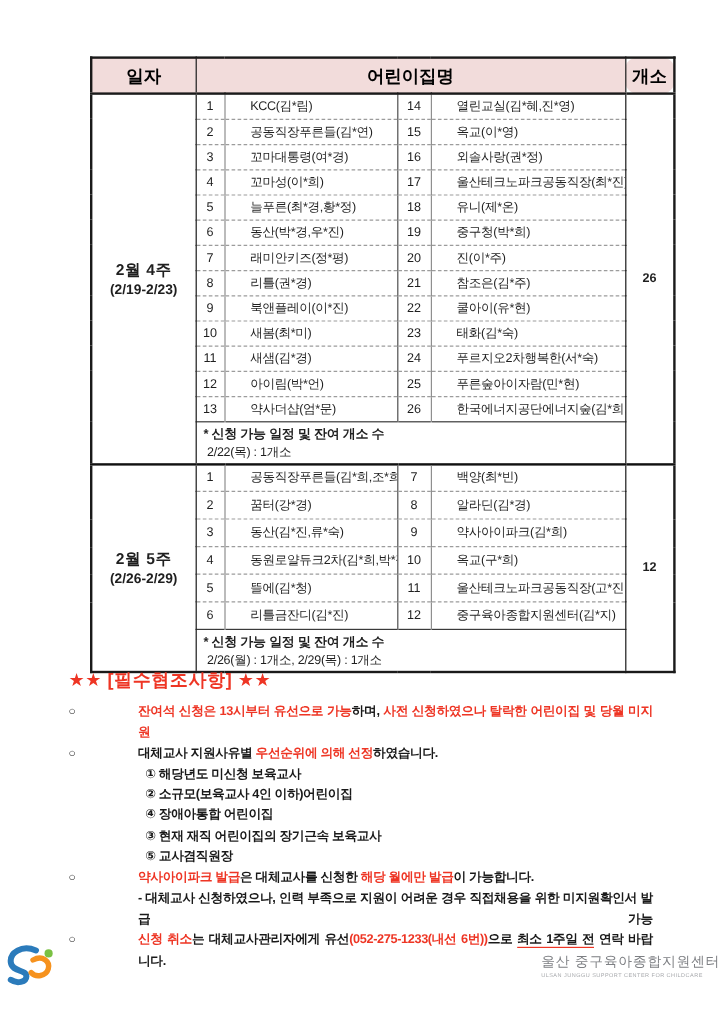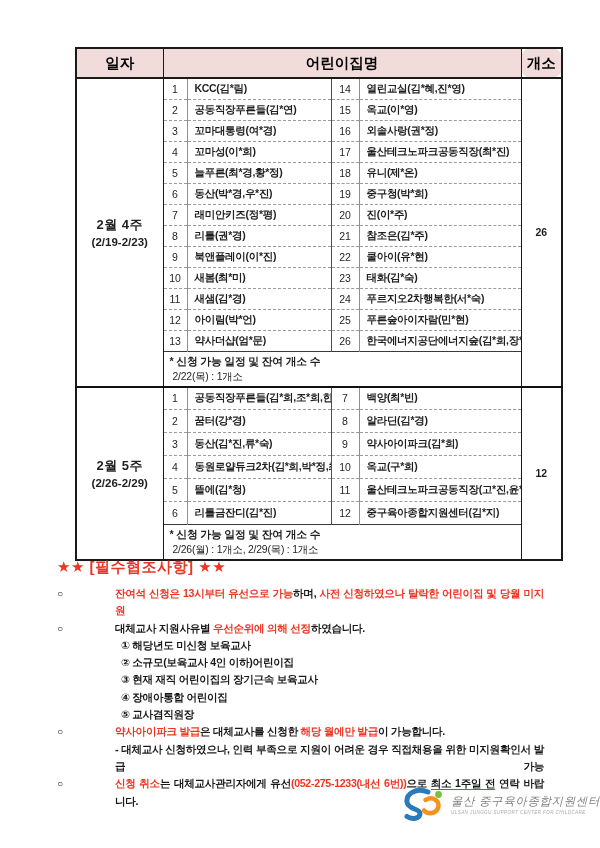--- a/index.html
+++ b/index.html
@@ -21,21 +21,21 @@
   .sched th,.sched td{padding:0;margin:0;}
   .sched thead tr{height:30px;}
   .sched th{
     background:var(--pink);font-size:14.5px;font-weight:bold;color:#000;
     border-bottom:2.5px solid var(--border);text-align:center;vertical-align:middle;
   }
   .h-date{border-right:1.5px solid var(--border);}
   .h-count{border-left:1.5px solid var(--border);border-radius:10px;}
   .sched tbody td{font-size:10.5px;color:#1f1f1f;vertical-align:middle;}
   td.no{text-align:center;color:#333;border-right:1px solid #8f8f8f;font-size:10px;}
-  td.nm{padding-left:7px;white-space:nowrap;overflow:hidden;letter-spacing:-0.3px;font-weight:bold;}
+  td.nm{padding-left:21px;white-space:nowrap;overflow:hidden;letter-spacing:-0.3px;}
   td.nm1{border-right:1px solid #4f4f4f;}
   td.date-cell{
     border-right:1.5px solid var(--border);text-align:center;vertical-align:middle;
   }
   td.date-cell .week{font-size:13px;font-weight:bold;letter-spacing:0.5px;}
   td.date-cell .range{font-size:11.5px;font-weight:bold;margin-top:2px;}
   td.count-cell{
     border-left:1.5px solid var(--border);text-align:center;vertical-align:middle;
     font-weight:bold;font-size:13px;color:#111;
   }
@@ -53,21 +53,21 @@
   .notice-item{display:flex;line-height:17.3px;font-size:10.6px;font-weight:bold;color:#191919;letter-spacing:-0.3px;}
   .notice-item .bullet{width:18px;flex:none;font-size:10px;}
   .notice-item .txt{flex:1;margin-left:40px;}
   .txt.justify{text-align:justify;text-align-last:justify;}
   .txt.ind{padding-left:6px;}
   .notice-item span.red{color:var(--red);}
   .notice-item span.u{border-bottom:1.5px solid var(--red);}
   
   .footer{
     position:absolute;left:0;top:786px;width:600px;
-    display:flex;justify-content:flex-end;align-items:center;gap:7px;font-style:italic;
+    display:flex;justify-content:space-between;align-items:center;gap:7px;
   }
   .logo-text .logo-name{font-size:11.5px;color:#7d7f83;letter-spacing:0.6px;}
   .logo-text .logo-sub{font-size:4.6px;color:#a8aaad;letter-spacing:0.4px;margin-top:1px;}
 </style>
 </head>
 <body>
 
 <div class="page">
 
   <table class="sched">
@@ -242,25 +242,25 @@
         <div class="notice-item">
           <span class="bullet"></span>
           <div class="txt ind"><span class="">① 해당년도 미신청 보육교사</span></div>
         </div>
         <div class="notice-item">
           <span class="bullet"></span>
           <div class="txt ind"><span class="">② 소규모(보육교사 4인 이하)어린이집</span></div>
         </div>
         <div class="notice-item">
           <span class="bullet"></span>
+          <div class="txt ind"><span class="">④ 장애아통합 어린이집</span></div>
+        </div>
+        <div class="notice-item">
+          <span class="bullet"></span>
           <div class="txt ind"><span class="">③ 현재 재직 어린이집의 장기근속 보육교사</span></div>
-        </div>
-        <div class="notice-item">
-          <span class="bullet"></span>
-          <div class="txt ind"><span class="">④ 장애아통합 어린이집</span></div>
         </div>
         <div class="notice-item">
           <span class="bullet"></span>
           <div class="txt ind"><span class="">⑤ 교사겸직원장</span></div>
         </div>
         <div class="notice-item">
           <span class="bullet">○</span>
           <div class="txt"><span class="red">약사아이파크 발급</span><span class="">은 대체교사를 신청한 </span><span class="red">해당 월에만 발급</span><span class="">이 가능합니다.</span></div>
         </div>
         <div class="notice-item">

